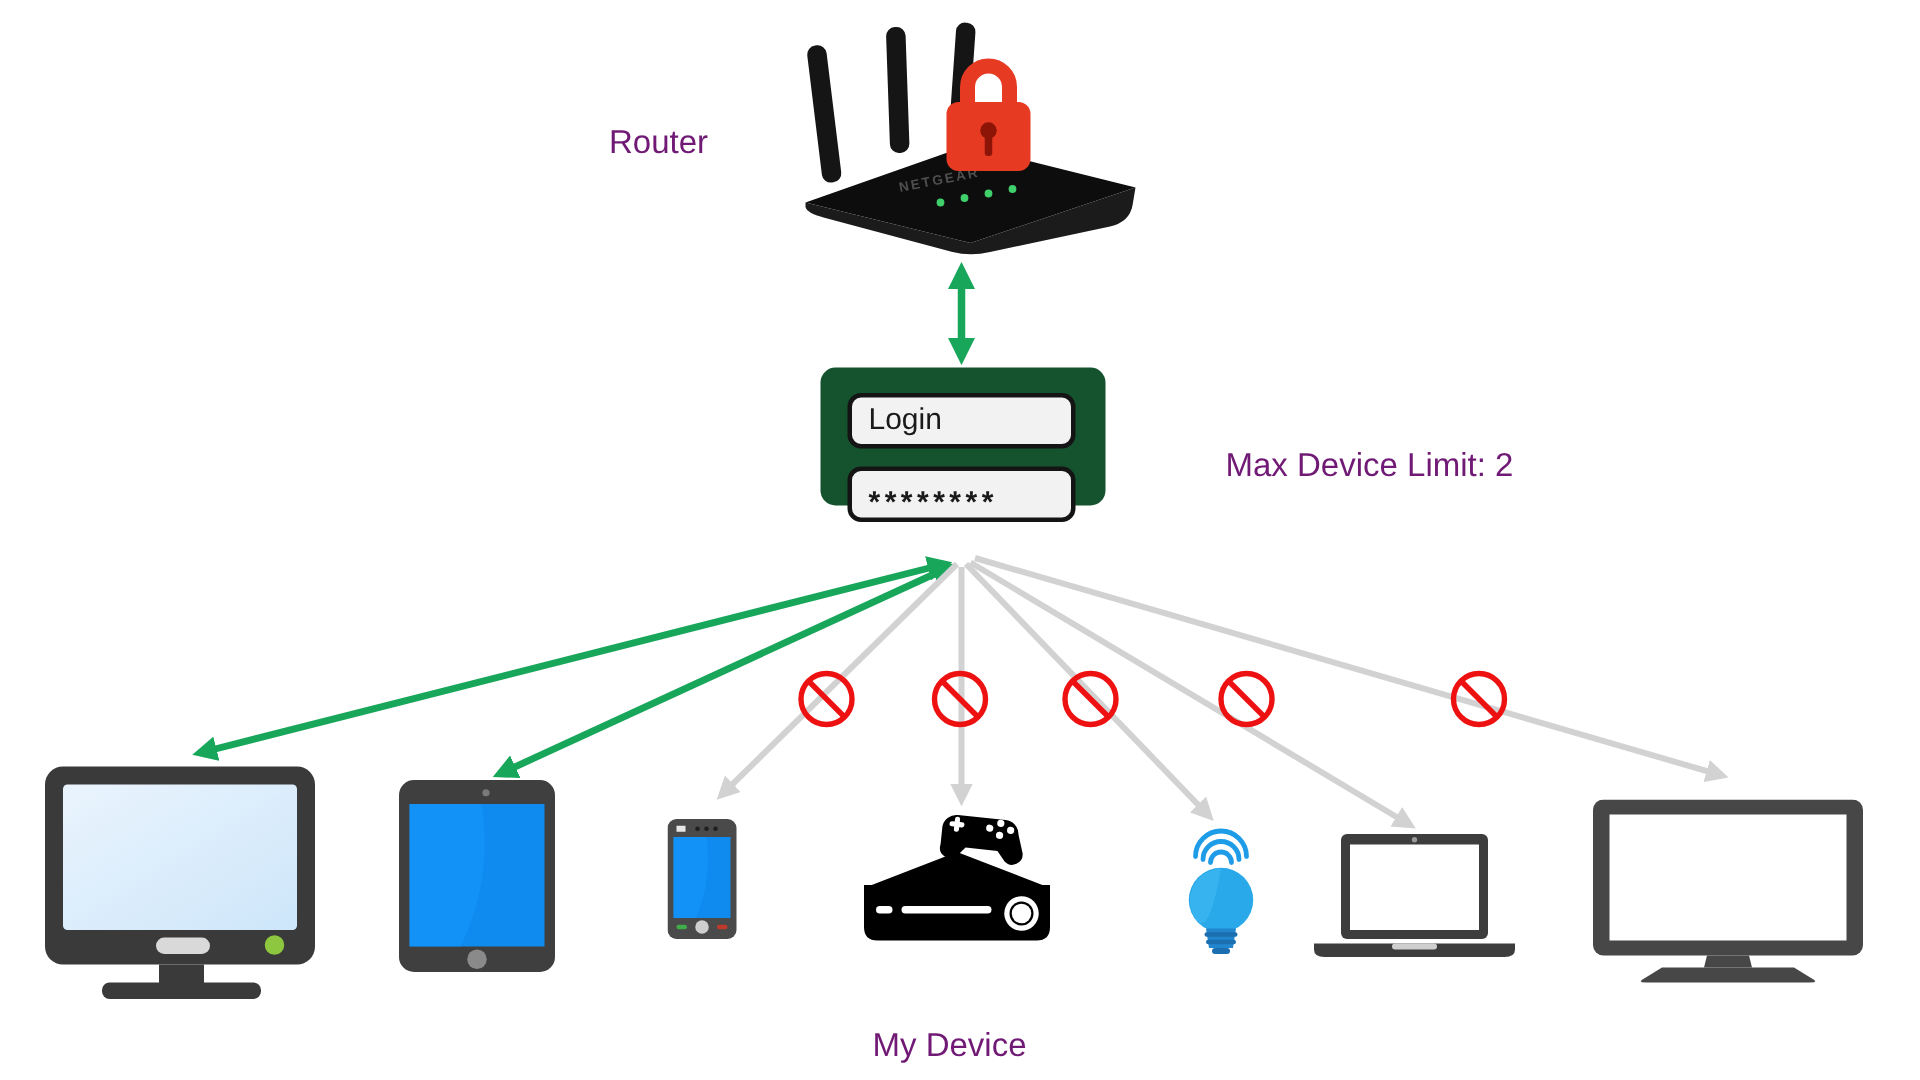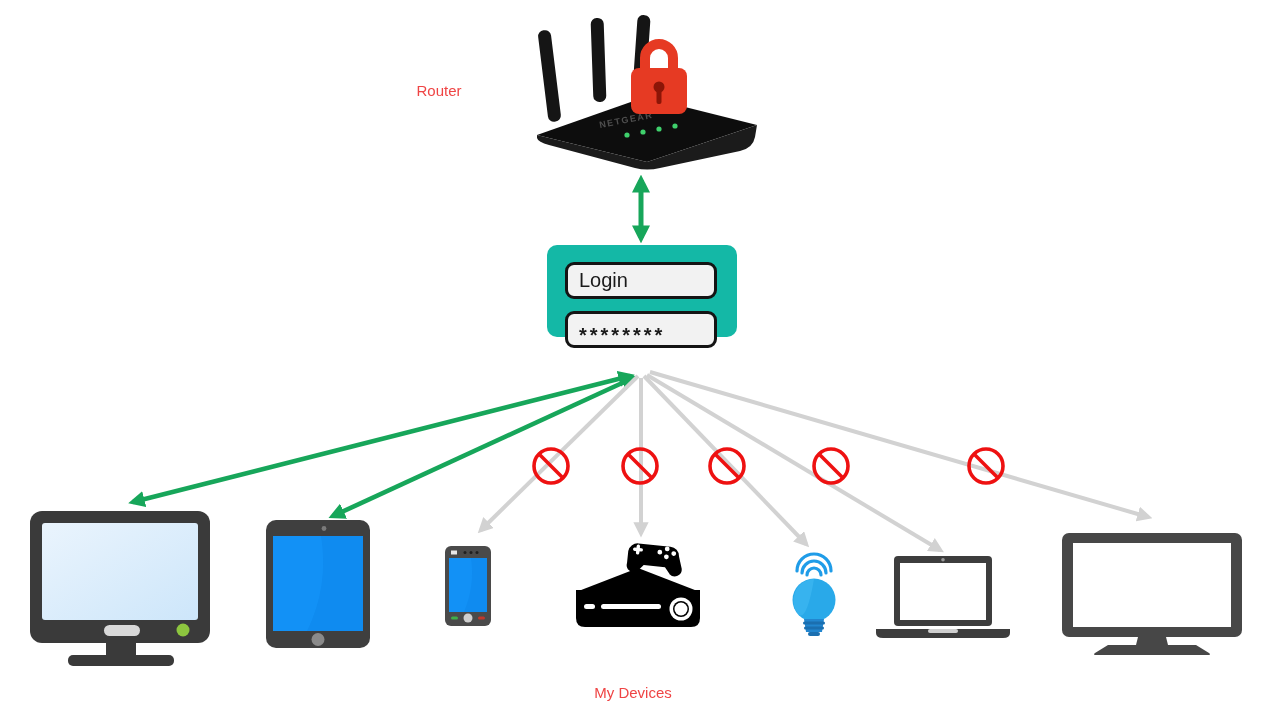--- a/index.html
+++ b/index.html
@@ -1,29 +1,29 @@
 <!DOCTYPE html>
 <html><head>
 <meta charset="utf-8">
 <style>
   html,body{margin:0;padding:0;background:#fff;}
   .canvas{
     position:relative;width:1280px;height:720px;background:#ffffff;
     overflow:hidden;font-family:"Liberation Sans", sans-serif;color:#1a1a1a;
   }
   .label{
-    position:absolute;font-size:15px;line-height:1.1;color:#ef4444;
+    position:absolute;font-size:22px;line-height:1.1;color:#701a75;
     text-align:center;white-space:nowrap;
   }
   #arrow-layer{position:absolute;left:0;top:0;z-index:1;}
   .device{position:absolute;z-index:2;}
   
   .login-box{
     position:absolute;left:547px;top:245px;width:190px;height:92px;
-    background:#14b8a6;border-radius:10px;z-index:2;text-decoration:underline;
+    background:#14532d;border-radius:10px;z-index:2;text-decoration:underline;
   }
   .login-field{
     position:absolute;left:18px;width:152px;height:37px;box-sizing:border-box;
     background:#f2f2f2;border:3px solid #141414;border-radius:9px;
     display:flex;align-items:center;padding-left:11px;font-size:20px;color:#1a1a1a;
   }
   .login-field.username{top:17px;}
   .login-field.password{top:66px;font-weight:600;letter-spacing:3px;padding-top:12px;}
 </style>
 </head>
@@ -70,21 +70,22 @@
           <line x1="819" y1="454" x2="843" y2="478"></line>
       </g>
       <g>
         <circle cx="986" cy="466" r="17"></circle>
           <line x1="974" y1="454" x2="998" y2="478"></line>
       </g>
     </g>
   </svg>
 
   <div class="label" style="left:379px;top:83px;width:120px;">Router</div>
-  <div class="label" style="left:553px;top:685px;width:160px;">My Devices</div>
+  <div class="label" style="left:793px;top:298px;width:240px;">Max Device Limit: 2</div>
+  <div class="label" style="left:553px;top:685px;width:160px;">My Device</div>
 
   <div class="device" style="left:528px;top:4px;">
     <svg width="235" height="172" viewBox="0 0 235 172">
 
       <g fill="#151515">
         <rect x="15" y="26" width="13" height="92" rx="6" transform="rotate(-7 21 72)"></rect>
         <rect x="64" y="14" width="13" height="84" rx="6" transform="rotate(-2 70 56)"></rect>
         <rect x="107" y="11" width="13" height="78" rx="6" transform="rotate(4 113 50)"></rect>
       </g>
 

